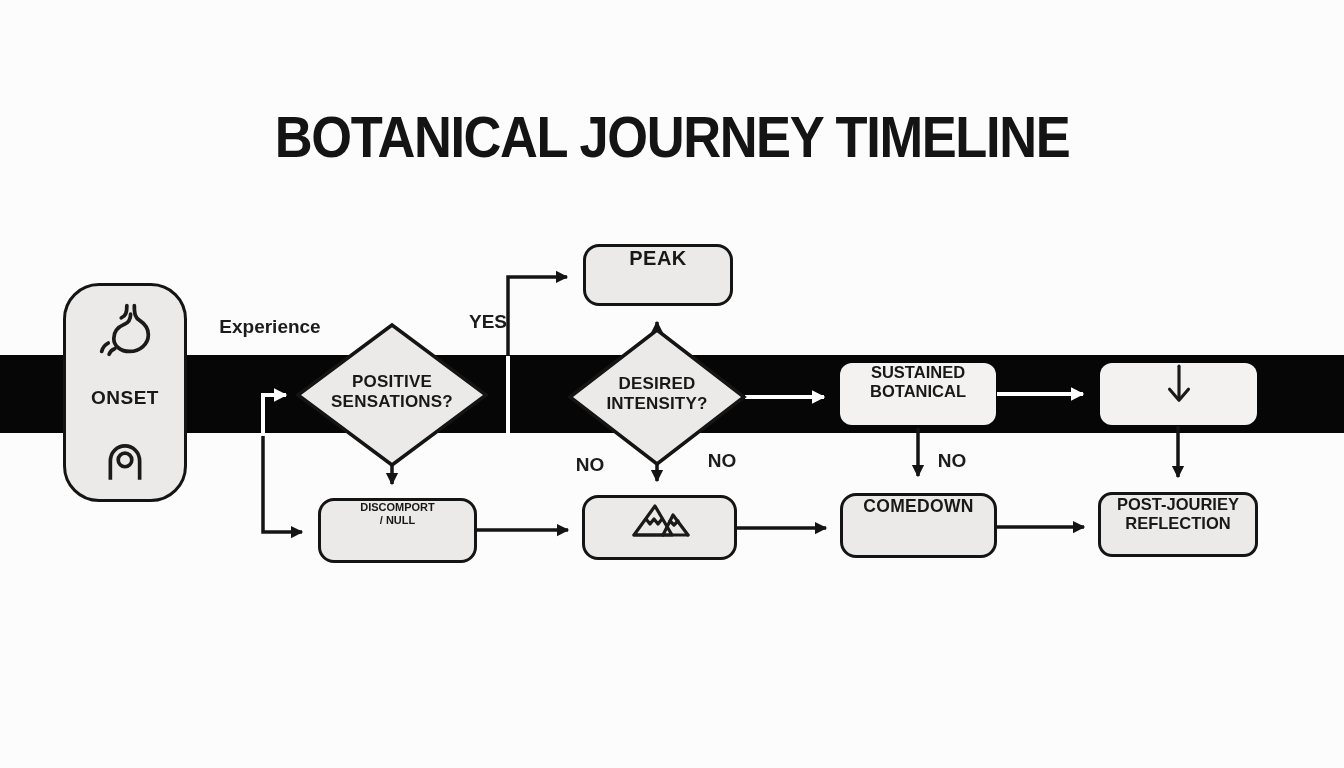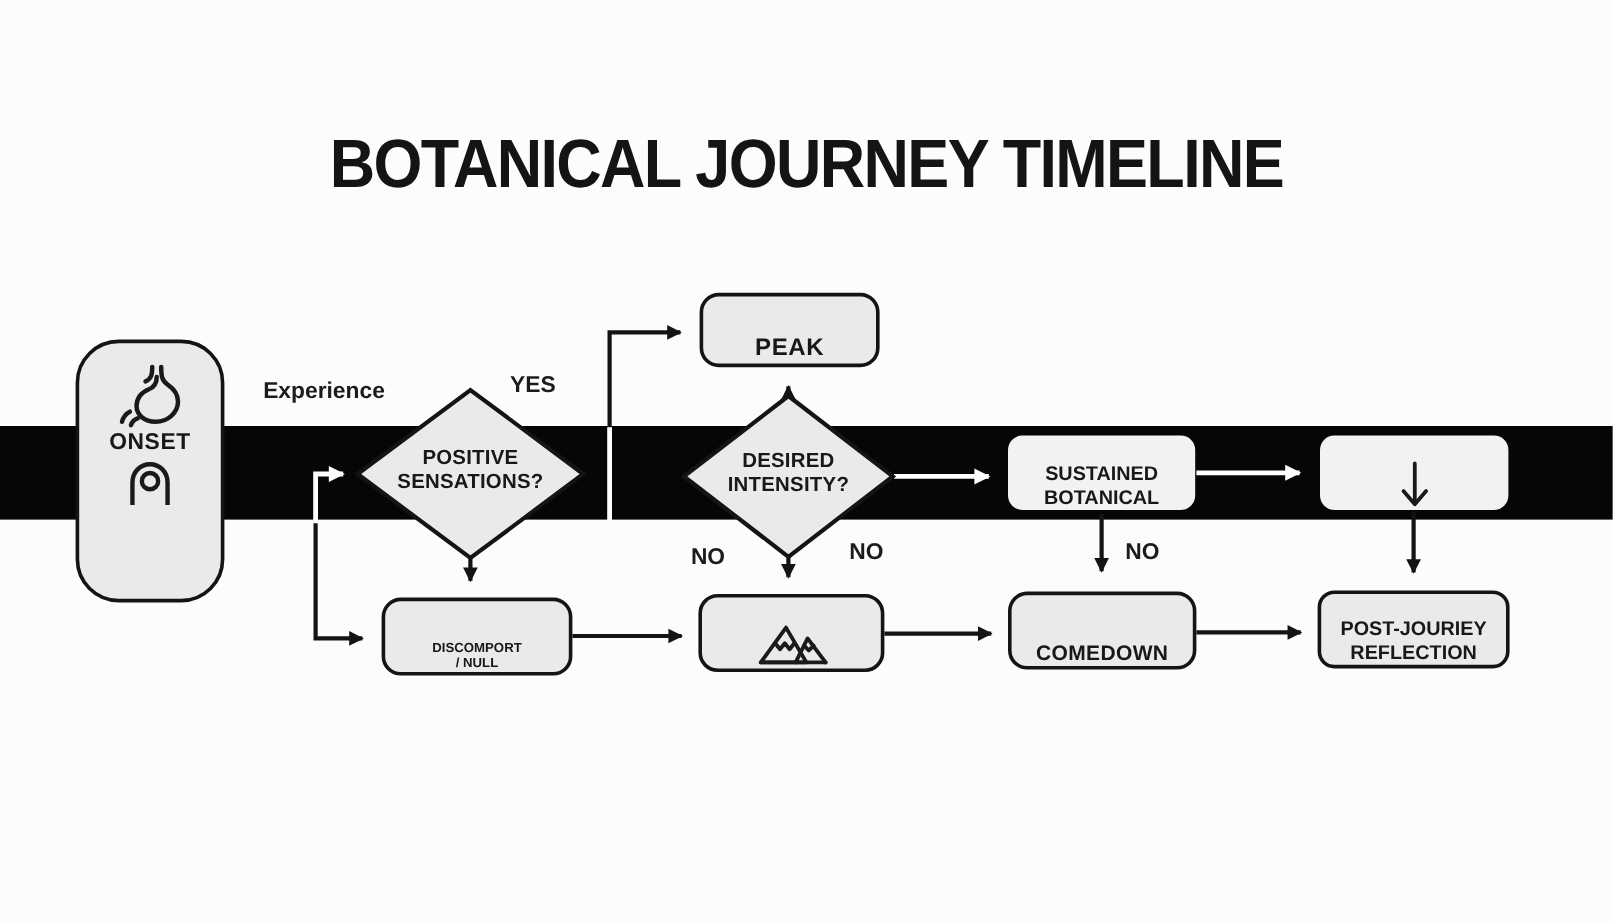--- a/index.html
+++ b/index.html
@@ -32,21 +32,21 @@
     transform:scaleX(.92);
     z-index:3;
     white-space:nowrap;
   }
 
   
   .box{
     background:#eceae8;
     border:3.5px solid #141414;
     border-radius:16px;
-    display:flex;flex-direction:column;align-items:center;justify-content:flex-end;
+    display:flex;flex-direction:column;align-items:center;justify-content:flex-start;
     text-align:center;
     font-weight:bold;color:#181818;
     box-sizing:border-box;
     line-height:1.18;
   }
   .box.noborder{border:none;background:#f3f2f0;border-radius:12px;}
 
   .lbl{
     font-weight:bold;color:#1c1c1c;text-align:center;
   }
@@ -92,40 +92,40 @@
       <path d="M508,434 V356"></path>
       <path d="M263,436 V395 H286" marker-end="url(#aw)"></path>
       <path d="M745,397 H824" marker-end="url(#aw)"></path>
       <path d="M997,394 H1083" marker-end="url(#aw)"></path>
     </g>
 
     <polygon points="298,395 392,325 486,395 392,465" fill="#eceae8" stroke="#141414" stroke-width="3.5"></polygon>
     <polygon points="570,397 657,330 744,397 657,464" fill="#eceae8" stroke="#141414" stroke-width="3.5"></polygon>
   </svg>
 
-  <div class="node box" style="left:63px;top:283px;width:124px;height:219px;border-radius:36px;justify-content:flex-start;padding:16px 0;">
+  <div class="node box" style="left:63px;top:283px;width:124px;height:219px;border-radius:36px;justify-content:space-between;padding:16px 0;">
     <svg class="icon" width="54" height="56" viewBox="0 0 56 60">
       <g fill="none" stroke="#1a1a1a" stroke-width="4" stroke-linecap="round">
         <path d="M30,4 c0,7 -1,11 -6,13"></path>
         <path d="M38,4 c0,9 1,13 6,16 c6,4 9,9 9,15 c0,10 -9,18 -20,18 c-10,0 -17,-6 -17,-14 c0,-7 4,-12 11,-15 c5,-2 7,-6 7,-11"></path>
         <path d="M10,44 c-4,2 -6,5 -7,9"></path>
         <path d="M17,50 c-3,1 -5,3 -6,6"></path>
       </g>
     </svg>
     <div style="font-size:19px;letter-spacing:.5px;">ONSET</div>
     <svg class="icon" width="46" height="44" viewBox="0 0 44 40">
       <g fill="none" stroke="#1a1a1a" stroke-width="3.5">
         <path d="M8,38 V20 C8,11.7 14.3,5.5 22,5.5 C29.7,5.5 36,11.7 36,20 V38"></path>
         <circle cx="22" cy="19" r="6.5"></circle>
       </g>
     </svg>
   </div>
 
   <div class="lbl" style="left:210px;top:316px;width:120px;font-size:19px;text-align:center;">Experience</div>
-  <div class="lbl" style="left:416px;top:311px;width:56px;font-size:19px;">YES</div>
+  <div class="lbl" style="left:460px;top:311px;width:56px;font-size:19px;">YES</div>
   <div class="lbl" style="left:562px;top:454px;width:56px;font-size:19px;">NO</div>
   <div class="lbl" style="left:694px;top:450px;width:56px;font-size:19px;">NO</div>
   <div class="lbl" style="left:924px;top:450px;width:56px;font-size:19px;">NO</div>
 
   <div class="dlabel" style="left:567px;top:374px;width:180px;">
     <div>DESIRED</div>
     <div>INTENSITY?</div>
   </div>
   <div class="dlabel" style="left:302px;top:372px;width:180px;">
     <div>POSITIVE</div>

